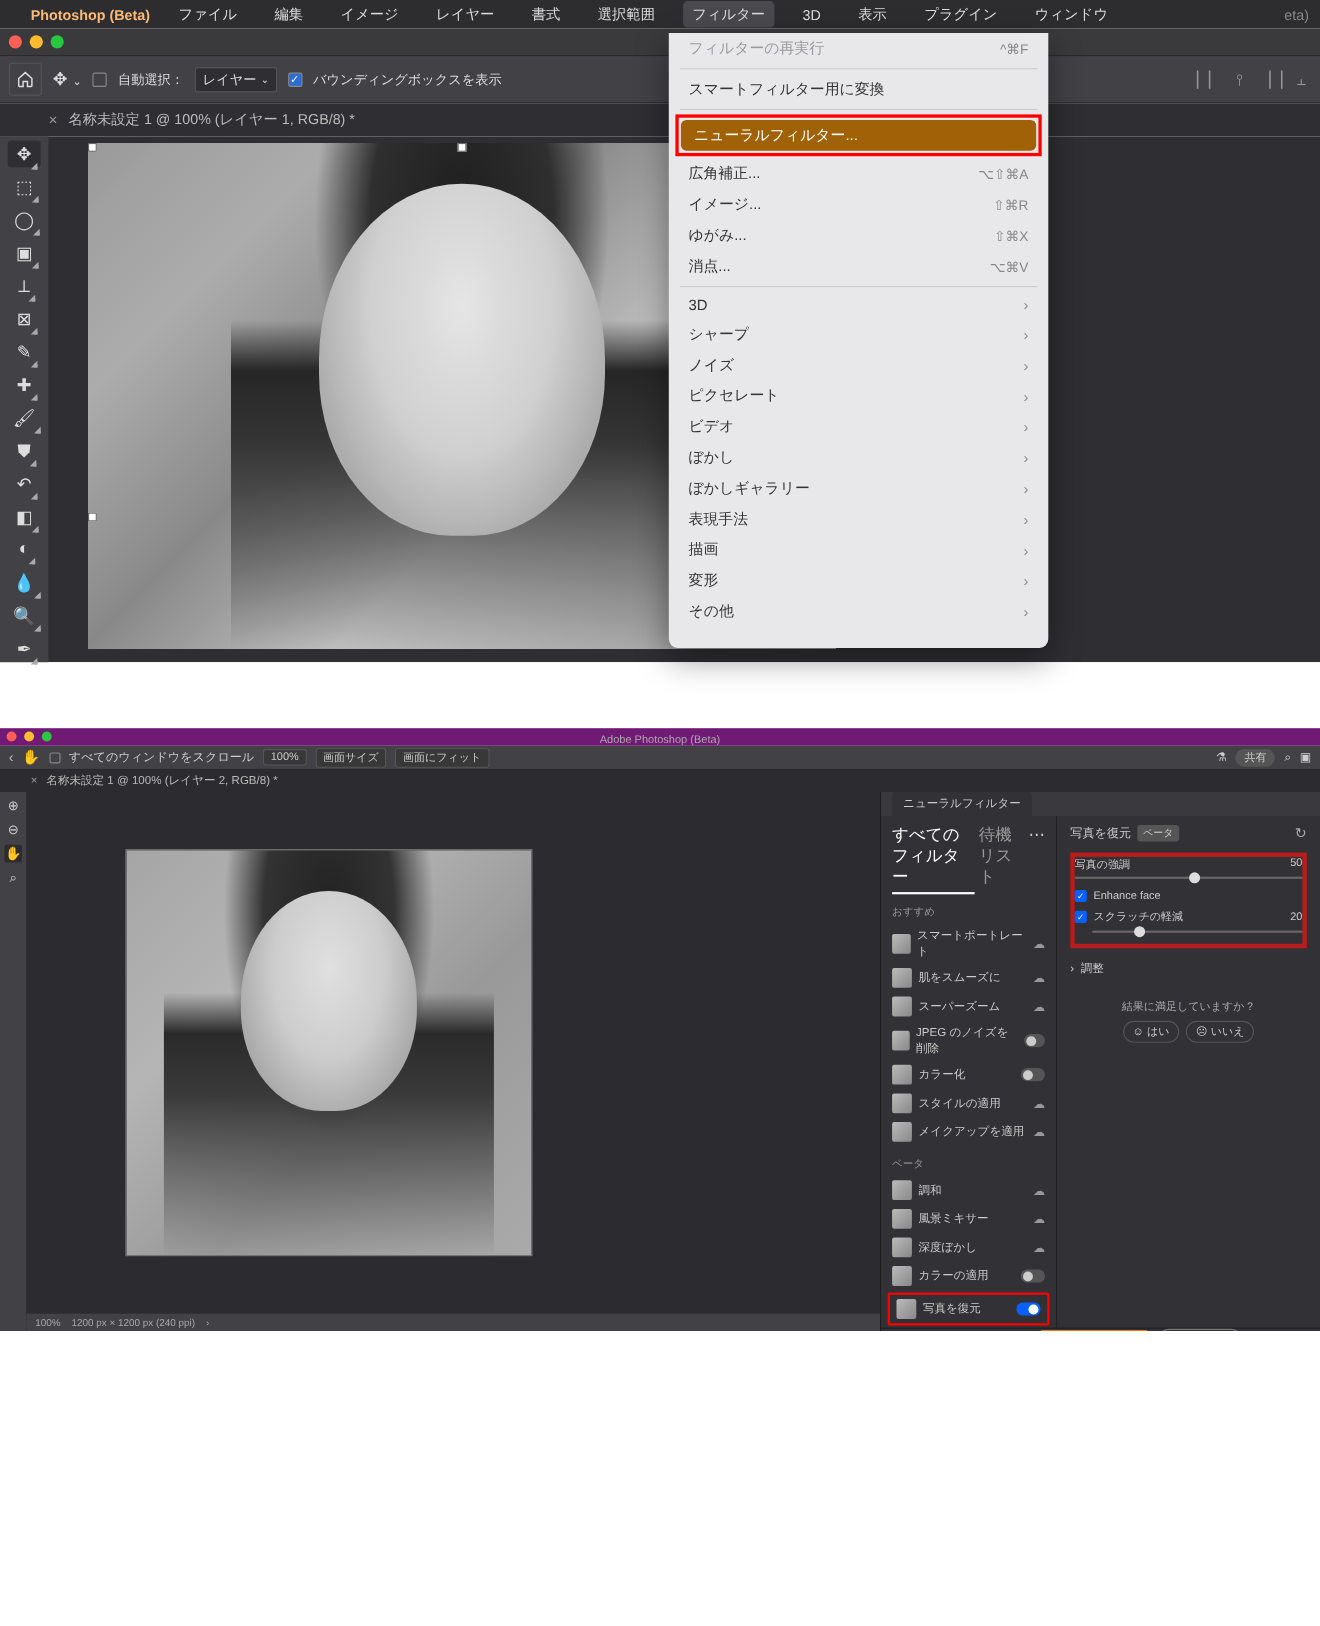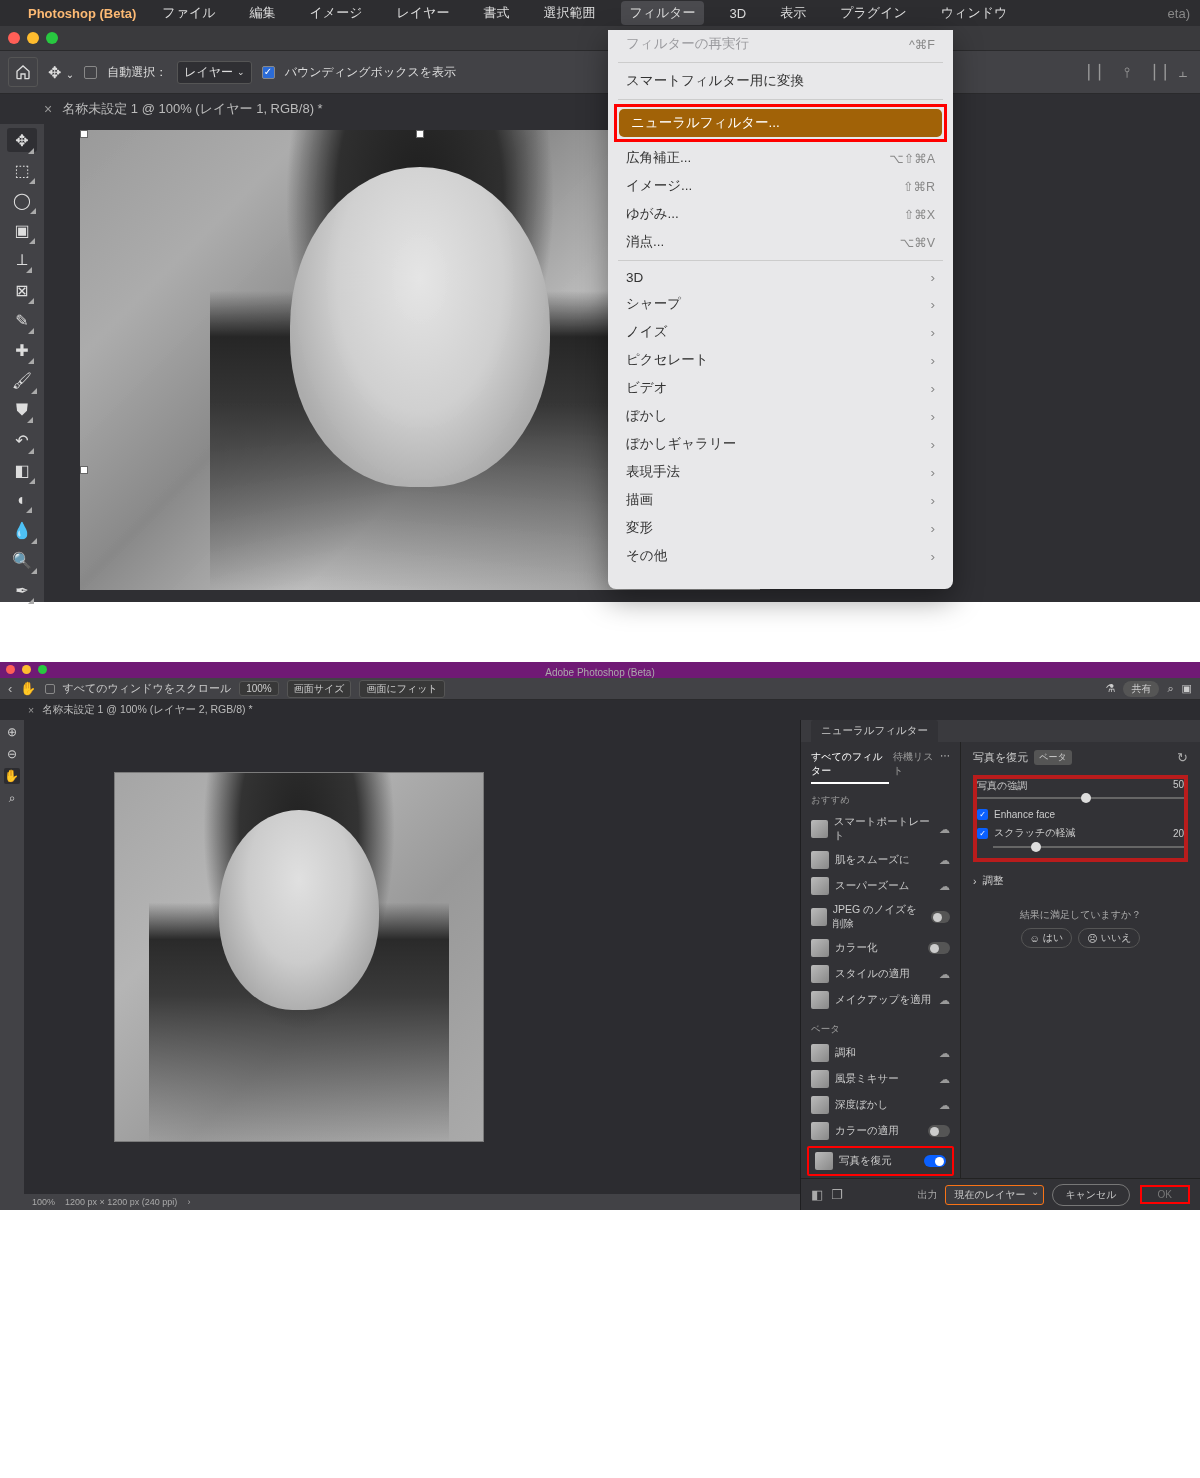--- a/index.html
+++ b/index.html
@@ -60,21 +60,21 @@
 .p2-tool{width:16px;height:16px;color:#ccc;font-size:12px;display:flex;align-items:center;justify-content:center}
 .p2-canvas{flex:1;display:flex;flex-direction:column;position:relative}
 .p2-canvas-inner{flex:1;position:relative;background:#2c2c30}
 .p2-photo{position:absolute;left:90px;top:52px;width:370px;height:370px;border:1.5px solid #3b82f6;background:linear-gradient(135deg,#a5a5a5 0%,#b5b5b5 30%,#999 60%,#aaa 100%);filter:grayscale(100%)}
 .p2-status{height:16px;background:#424246;font-size:9px;color:#aaa;display:flex;align-items:center;padding:0 8px;gap:10px}
 .nf-panel{width:400px;background:#323236;display:flex;flex-direction:column;border-left:1px solid #1e1e20}
 .nf-hdr{height:22px;background:#3a3a3e;display:flex;align-items:center;padding:0 10px;font-size:10.5px;color:#ccc}
 .nf-hdr-tab{background:#323236;padding:4px 10px;border-radius:3px 3px 0 0}
 .nf-cols{display:flex;flex:1}
 .nf-left{width:160px;border-right:1px solid #222;display:flex;flex-direction:column}
-.nf-tabs{display:flex;gap:4px;padding:8px 10px 0;font-size:10px}
+.nf-tabs{display:flex;gap:4px;padding:8px 10px 0;font-size:15px}
 .nf-tabs .t{padding-bottom:4px;color:#999}
 .nf-tabs .t.act{color:#fff;border-bottom:2px solid #fff}
 .nf-tabs .dots{margin-left:auto}
 .nf-sect{font-size:9.5px;color:#999;padding:10px 10px 4px}
 .nf-row{display:flex;align-items:center;padding:4px 10px;gap:6px;font-size:10.5px}
 .nf-row .thumb{width:18px;height:18px;background:linear-gradient(135deg,#bbb,#888);border-radius:2px}
 .nf-row .cloud{margin-left:auto;color:#999;font-size:11px}
 .nf-row .toggle{margin-left:auto;width:22px;height:12px;border-radius:6px;background:#555;position:relative}
 .nf-row .toggle::after{content:"";position:absolute;width:9px;height:9px;background:#ccc;border-radius:50%;top:1.5px;left:2px}
 .nf-row .toggle.on{background:#0a60ff}

